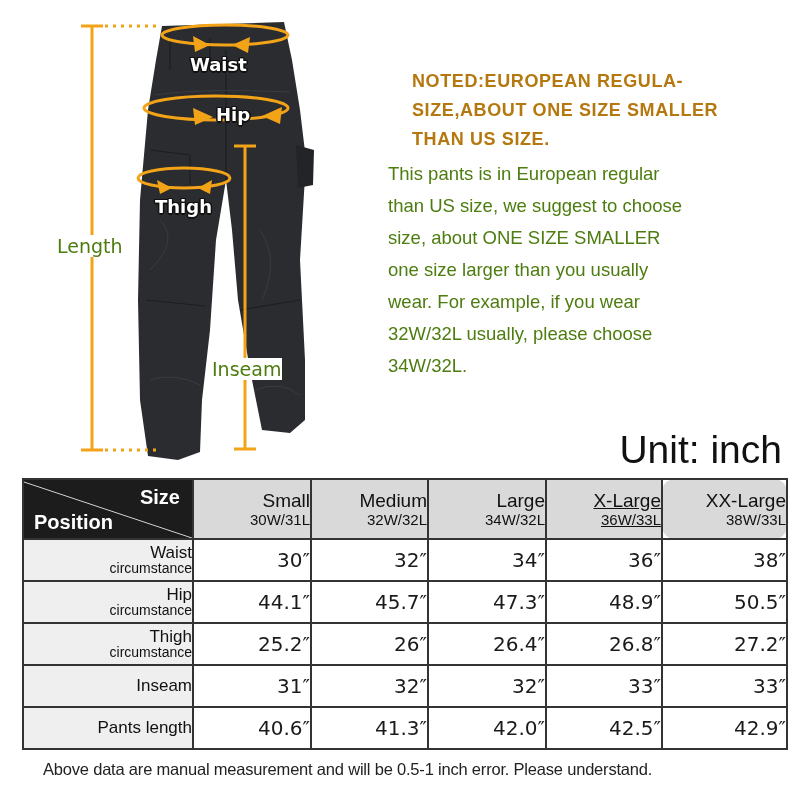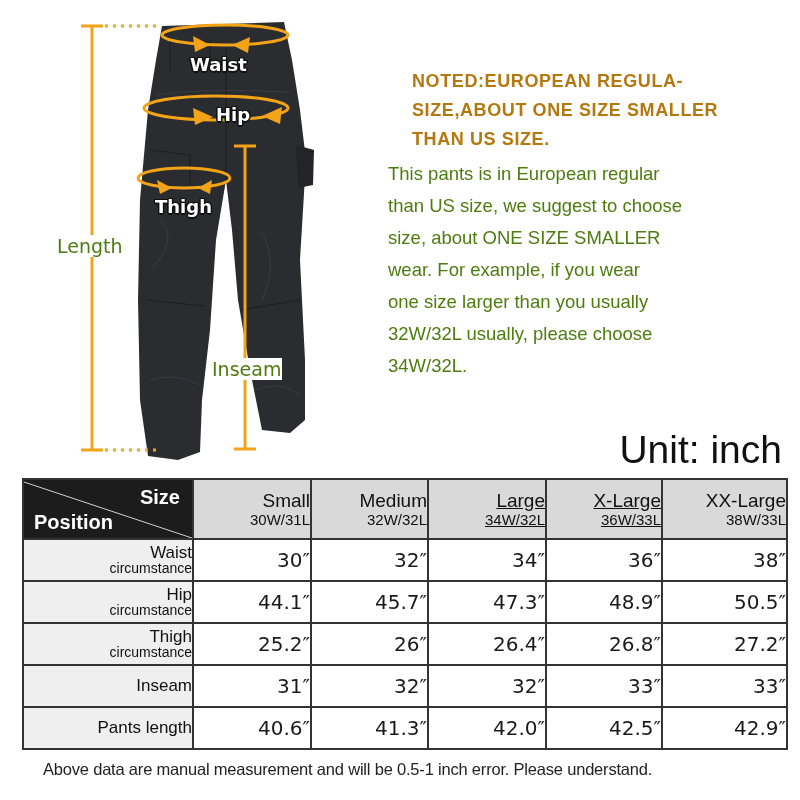--- a/index.html
+++ b/index.html
@@ -42,21 +42,21 @@
     .corner {
       width: 168px; height: 58px; background: #1c1c1c; position: relative;
       color: #fff; overflow: hidden;
     }
     .corner svg { position: absolute; left: 0; top: 0; }
     .corner .size-lbl { position: absolute; right: 12px; top: 6px; font-size: 20px; }
     .corner .pos-lbl { position: absolute; left: 10px; bottom: 4px; font-size: 20px; }
     .hdr { background: #d9d9d9; height: 58px; color: #111; font-weight: normal; }
     .hdr .sz { font-size: 19px; line-height: 20px; display: block; }
     .hdr .wl { font-size: 15px; line-height: 17px; display: block; }
-    .c0 { width: 116px; } .c1 { width: 115px; } .c2 { width: 116px; text-decoration: underline; } .c3 { width: 114px; text-decoration: underline; } .c4 { width: 123px; }
+    .c0 { width: 116px; } .c1 { width: 115px; } .c2 { width: 116px; } .c3 { width: 114px; text-decoration: underline; } .c4 { width: 123px; border-radius: 13px; }
     .pos { background: #efefef; height: 40px; color: #111; }
     .pos .main { display: block; font-size: 17px; line-height: 16px; }
     .pos .sub { display: block; font-size: 14px; line-height: 14px; }
     .pos .single { font-size: 17px; }
     .val {
       background: #fff; font-family: "DejaVu Sans", sans-serif;
       font-size: 20px; color: #1a1a1a;
     }
     .footer {
       position: absolute; left: 43px; top: 760px;
@@ -136,22 +136,22 @@
 
 <div class="note-title">
   <div>NOTED:EUROPEAN REGULA-</div>
   <div>SIZE,ABOUT ONE SIZE SMALLER</div>
   <div>THAN US SIZE.</div>
 </div>
 <div class="note-body">
   <div>This pants is in European regular</div>
   <div>than US size, we suggest to choose</div>
   <div>size, about ONE SIZE SMALLER</div>
+  <div>one size larger than you usually</div>
   <div>wear. For example, if you wear</div>
-  <div>one size larger than you usually</div>
   <div>32W/32L usually, please choose</div>
   <div>34W/32L.</div>
 </div>
 
 <div class="unit">Unit: inch</div>
 
 <table class="size-table">
   <tbody>
       <tr>
     <th class="corner">

